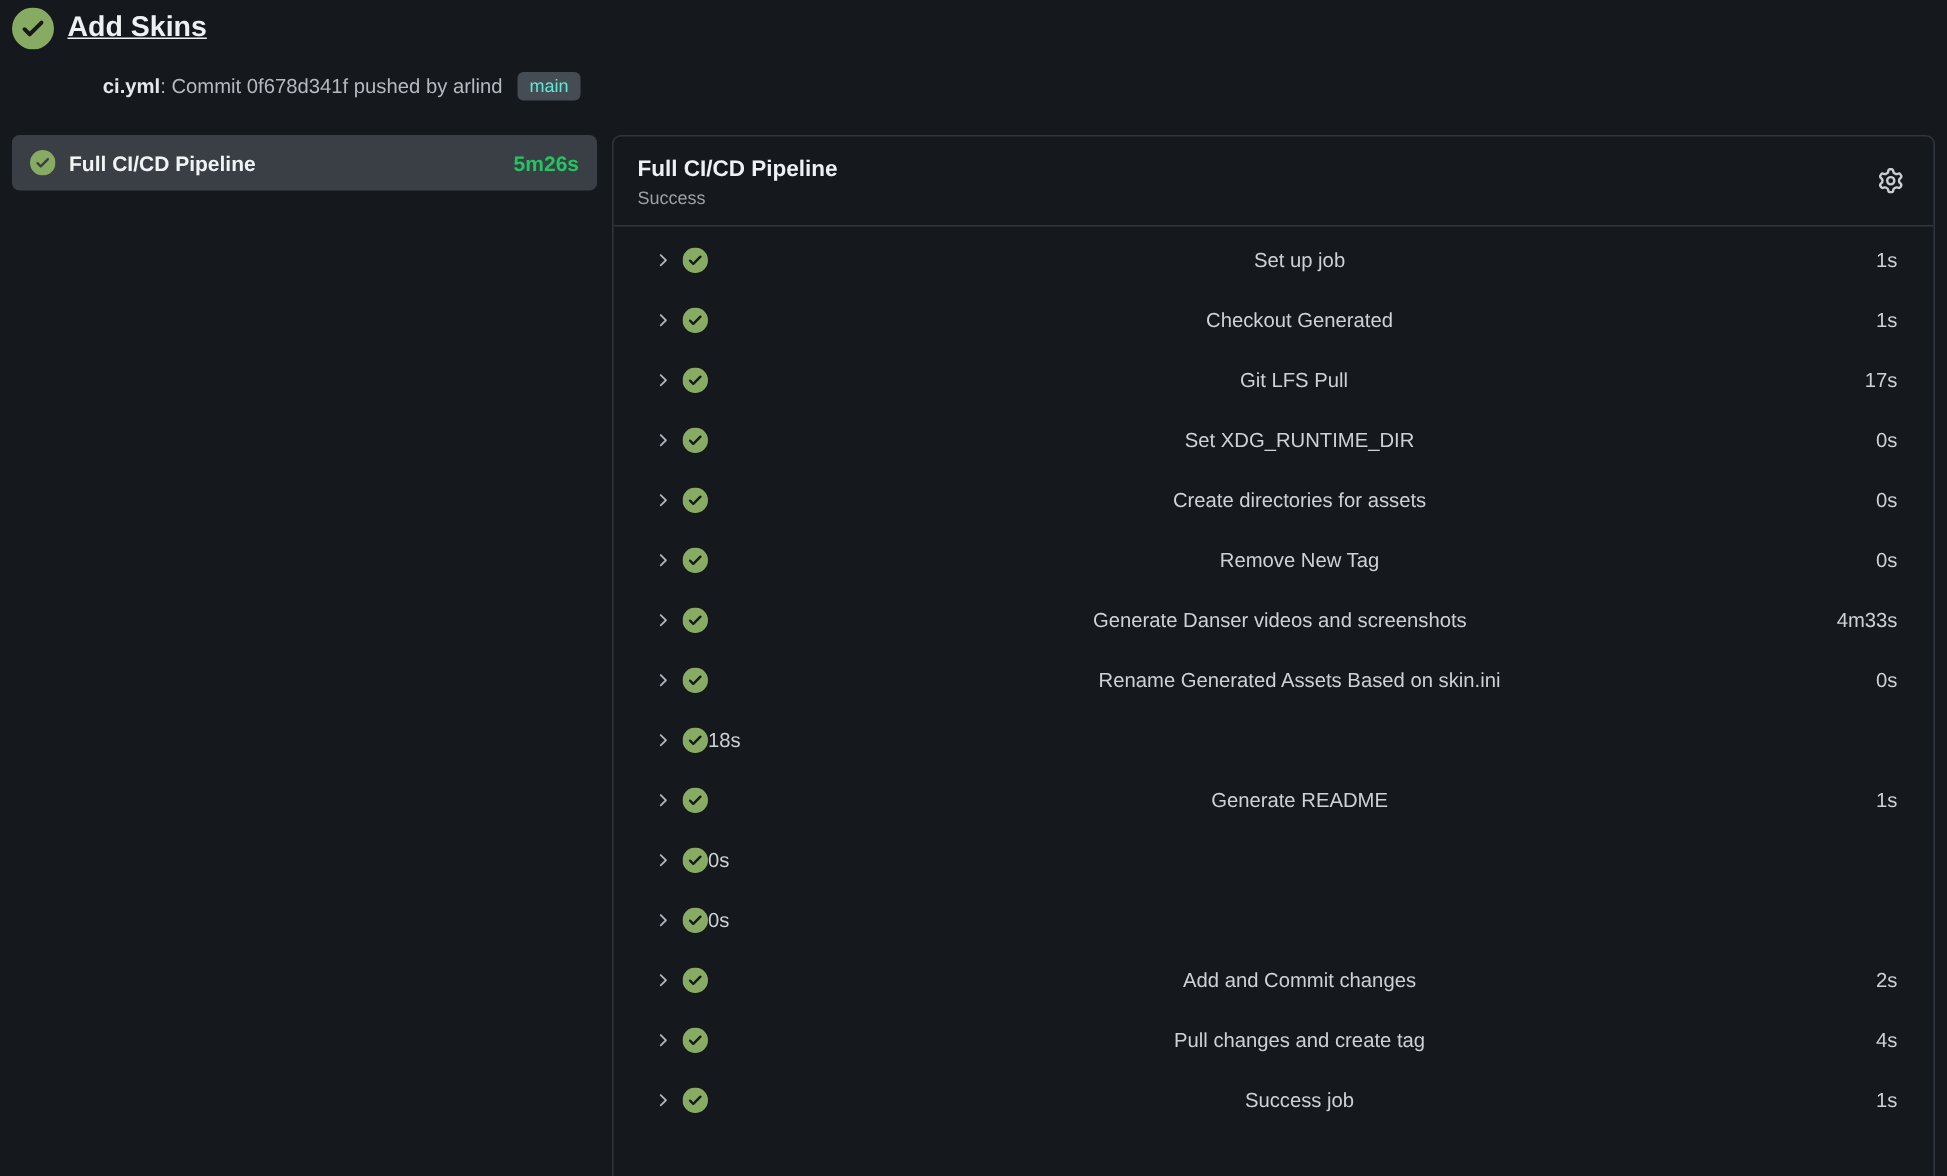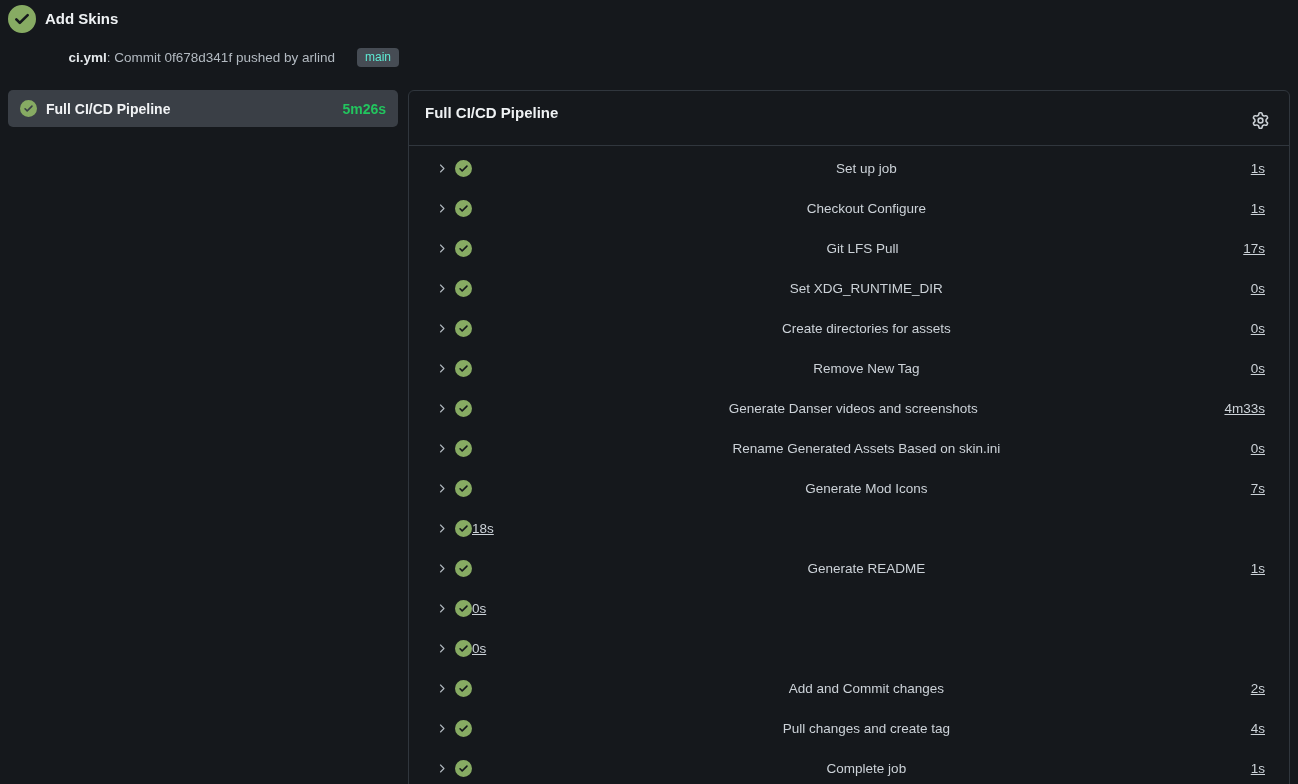--- a/index.html
+++ b/index.html
@@ -20,22 +20,22 @@
     background:var(--page-bg);
     font-family:"Liberation Sans", sans-serif;
     color:var(--text-main);
     overflow:hidden;
   }
   
   .run-header{padding:5px 10px 9px 8px;}
   .run-header-top{display:flex;align-items:center;gap:9px;}
   .status-icon{display:inline-flex;color:var(--green);flex-shrink:0;}
   .status-icon svg{display:block;}
-  .run-title{font-size:15px;font-weight:600;color:var(--text-bright);line-height:1.3;}
-  .run-subtitle{margin-left:38px;margin-top:2px;font-size:13.5px;color:var(--text-sub);display:flex;align-items:center;gap:22px;}
+  .run-title{font-size:19px;font-weight:600;color:var(--text-bright);line-height:1.3;text-decoration:underline;}
+  .run-subtitle{margin-left:38px;margin-top:2px;font-size:13.5px;color:var(--text-sub);display:flex;align-items:center;gap:10px;}
   .wf-file{font-weight:700;color:#e4e8eb;}
   .subtitle-text{white-space:pre;}
   .branch-badge{
     background:var(--badge-bg);color:#5eead4;border-radius:4px;
     padding:2px 8px 3px;font-size:12px;line-height:1.2;cursor:pointer;
   }
   
   .content{display:flex;gap:10px;padding:1px 8px 8px 8px;align-items:flex-start;}
   .sidebar{width:390px;flex-shrink:0;}
   .job-item{
@@ -64,21 +64,21 @@
   
   .steps{padding-top:2px;}
   .step-row{
     height:40px;display:flex;align-items:center;
     padding:0 24px 0 26px;cursor:pointer;font-size:13.5px;
   }
   .step-chevron{display:inline-flex;color:#aeb5bb;flex-shrink:0;}
   .step-check{display:inline-flex;color:var(--green);margin-left:7px;flex-shrink:0;}
   .step-check svg,.step-chevron svg{display:block;}
   .step-name{flex:1;margin-left:10px;color:var(--text-main);text-align:center;}
-  .step-duration{color:var(--text-main);text-decoration:underline;}
+  .step-duration{color:var(--text-main);}
 </style>
 </head>
 <body>
 
 <div class="run-header">
   <div class="run-header-top">
     <span class="status-icon">
       <svg width="28" height="28" viewBox="0 0 16 16" fill="currentColor" aria-hidden="true">
         <path fill-rule="evenodd" d="M8 16A8 8 0 1 1 8 0a8 8 0 0 1 0 16Zm3.78-9.72a.75.75 0 0 0-1.06-1.06L6.75 9.19 5.28 7.72a.75.75 0 0 0-1.06 1.06l2 2a.75.75 0 0 0 1.06 0l4.5-4.5Z"></path>
       </svg>
@@ -104,20 +104,21 @@
       </span>
       <span class="job-name">Full CI/CD Pipeline</span>
       <span class="job-duration">5m26s</span>
     </div>
   </div>
 
   <div class="panel">
     <div class="panel-header">
       <div class="panel-header-text">
         <div class="panel-title">Full CI/CD Pipeline</div>
+        <div class="panel-status">Success</div>
       </div>
       <button class="gear-button">
         <span>
           <svg width="17" height="17" viewBox="0 0 16 16" fill="currentColor" aria-hidden="true">
             <path d="M8 0a8.2 8.2 0 0 1 .701.031C9.444.095 9.99.645 10.16 1.29l.288 1.107c.018.066.079.158.212.224.231.114.454.243.668.386.123.082.233.09.299.071l1.103-.303c.644-.176 1.392.021 1.82.63.27.385.506.792.704 1.218.315.675.111 1.422-.364 1.891l-.814.806c-.049.048-.098.147-.088.294.016.257.016.515 0 .772-.01.147.038.246.088.294l.814.806c.475.469.679 1.216.364 1.891a7.977 7.977 0 0 1-.704 1.217c-.428.61-1.176.807-1.82.63l-1.102-.302c-.067-.019-.177-.011-.3.071a5.909 5.909 0 0 1-.668.386c-.133.066-.194.158-.211.224l-.29 1.106c-.168.646-.715 1.196-1.458 1.26a8.006 8.006 0 0 1-1.402 0c-.743-.064-1.289-.614-1.458-1.26l-.289-1.106c-.018-.066-.079-.158-.212-.224a5.738 5.738 0 0 1-.668-.386c-.123-.082-.233-.09-.299-.071l-1.103.303c-.644.176-1.392-.021-1.82-.63a8.12 8.12 0 0 1-.704-1.218c-.315-.675-.111-1.422.363-1.891l.815-.806c.05-.048.098-.147.088-.294a6.214 6.214 0 0 1 0-.772c.01-.147-.038-.246-.088-.294l-.815-.806C.635 6.045.431 5.298.746 4.623a7.92 7.92 0 0 1 .704-1.217c.428-.61 1.176-.807 1.82-.63l1.102.302c.067.019.177.011.3-.071.214-.143.437-.272.668-.386.133-.066.194-.158.211-.224l.29-1.106C6.009.645 6.556.095 7.299.03 7.53.01 7.764 0 8 0Zm-.571 1.525c-.036.003-.108.036-.137.146l-.289 1.105c-.147.561-.549.967-.998 1.189-.173.086-.34.183-.5.29-.417.278-.97.423-1.529.27l-1.103-.303c-.109-.03-.175.016-.195.045-.22.312-.412.644-.573.99-.014.031-.021.11.059.19l.815.806c.411.406.562.957.53 1.456a4.709 4.709 0 0 0 0 .582c.032.499-.119 1.05-.53 1.456l-.815.806c-.081.08-.073.159-.059.19.162.346.353.677.573.989.02.03.085.076.195.046l1.102-.303c.56-.153 1.113-.008 1.53.27.161.107.328.204.501.29.447.222.85.629.997 1.189l.289 1.105c.029.109.101.143.137.146a6.6 6.6 0 0 0 1.142 0c.036-.003.108-.036.137-.146l.289-1.105c.147-.561.549-.967.998-1.189.173-.086.34-.183.5-.29.417-.278.97-.423 1.529-.27l1.103.303c.109.029.175-.016.195-.045.22-.313.411-.644.573-.99.014-.031.021-.11-.059-.19l-.815-.806c-.411-.406-.562-.957-.53-1.456a4.709 4.709 0 0 0 0-.582c-.032-.499.119-1.05.53-1.456l.815-.806c.081-.08.073-.159.059-.19a6.464 6.464 0 0 0-.573-.989c-.02-.03-.085-.076-.195-.046l-1.102.303c-.56.153-1.113.008-1.53-.27a4.44 4.44 0 0 0-.501-.29c-.447-.222-.85-.629-.997-1.189l-.289-1.105c-.029-.11-.101-.143-.137-.146a6.6 6.6 0 0 0-1.142 0ZM11 8a3 3 0 1 1-6 0 3 3 0 0 1 6 0ZM9.5 8a1.5 1.5 0 1 0-3.001.001A1.5 1.5 0 0 0 9.5 8Z"></path>
           </svg>
         </span>
       </button>
     </div>
 
@@ -141,21 +142,21 @@
     <span class="step-chevron">
       <svg width="13" height="13" viewBox="0 0 16 16" fill="currentColor" aria-hidden="true">
         <path d="M6.22 3.22a.75.75 0 0 1 1.06 0l4.25 4.25a.75.75 0 0 1 0 1.06l-4.25 4.25a.75.75 0 0 1-1.06-1.06L9.94 8 6.22 4.28a.75.75 0 0 1 0-1.06Z"></path>
       </svg>
     </span>
     <span class="step-check">
       <svg width="17" height="17" viewBox="0 0 16 16" fill="currentColor" aria-hidden="true">
         <path fill-rule="evenodd" d="M8 16A8 8 0 1 1 8 0a8 8 0 0 1 0 16Zm3.78-9.72a.75.75 0 0 0-1.06-1.06L6.75 9.19 5.28 7.72a.75.75 0 0 0-1.06 1.06l2 2a.75.75 0 0 0 1.06 0l4.5-4.5Z"></path>
       </svg>
     </span>
-    <span class="step-name">Checkout Configure</span>
+    <span class="step-name">Checkout Generated</span>
     <span class="step-duration">1s</span>
   </div>
 
   <div class="step-row">
     <span class="step-chevron">
       <svg width="13" height="13" viewBox="0 0 16 16" fill="currentColor" aria-hidden="true">
         <path d="M6.22 3.22a.75.75 0 0 1 1.06 0l4.25 4.25a.75.75 0 0 1 0 1.06l-4.25 4.25a.75.75 0 0 1-1.06-1.06L9.94 8 6.22 4.28a.75.75 0 0 1 0-1.06Z"></path>
       </svg>
     </span>
     <span class="step-check">
@@ -235,34 +236,20 @@
     </span>
     <span class="step-check">
       <svg width="17" height="17" viewBox="0 0 16 16" fill="currentColor" aria-hidden="true">
         <path fill-rule="evenodd" d="M8 16A8 8 0 1 1 8 0a8 8 0 0 1 0 16Zm3.78-9.72a.75.75 0 0 0-1.06-1.06L6.75 9.19 5.28 7.72a.75.75 0 0 0-1.06 1.06l2 2a.75.75 0 0 0 1.06 0l4.5-4.5Z"></path>
       </svg>
     </span>
     <span class="step-name">Rename Generated Assets Based on skin.ini</span>
     <span class="step-duration">0s</span>
   </div>
 
-  <div class="step-row">
-    <span class="step-chevron">
-      <svg width="13" height="13" viewBox="0 0 16 16" fill="currentColor" aria-hidden="true">
-        <path d="M6.22 3.22a.75.75 0 0 1 1.06 0l4.25 4.25a.75.75 0 0 1 0 1.06l-4.25 4.25a.75.75 0 0 1-1.06-1.06L9.94 8 6.22 4.28a.75.75 0 0 1 0-1.06Z"></path>
-      </svg>
-    </span>
-    <span class="step-check">
-      <svg width="17" height="17" viewBox="0 0 16 16" fill="currentColor" aria-hidden="true">
-        <path fill-rule="evenodd" d="M8 16A8 8 0 1 1 8 0a8 8 0 0 1 0 16Zm3.78-9.72a.75.75 0 0 0-1.06-1.06L6.75 9.19 5.28 7.72a.75.75 0 0 0-1.06 1.06l2 2a.75.75 0 0 0 1.06 0l4.5-4.5Z"></path>
-      </svg>
-    </span>
-    <span class="step-name">Generate Mod Icons</span>
-    <span class="step-duration">7s</span>
-  </div>
 
   <div class="step-row">
     <span class="step-chevron">
       <svg width="13" height="13" viewBox="0 0 16 16" fill="currentColor" aria-hidden="true">
         <path d="M6.22 3.22a.75.75 0 0 1 1.06 0l4.25 4.25a.75.75 0 0 1 0 1.06l-4.25 4.25a.75.75 0 0 1-1.06-1.06L9.94 8 6.22 4.28a.75.75 0 0 1 0-1.06Z"></path>
       </svg>
     </span>
     <span class="step-check">
       <svg width="17" height="17" viewBox="0 0 16 16" fill="currentColor" aria-hidden="true">
         <path fill-rule="evenodd" d="M8 16A8 8 0 1 1 8 0a8 8 0 0 1 0 16Zm3.78-9.72a.75.75 0 0 0-1.06-1.06L6.75 9.19 5.28 7.72a.75.75 0 0 0-1.06 1.06l2 2a.75.75 0 0 0 1.06 0l4.5-4.5Z"></path>
@@ -348,18 +335,18 @@
     <span class="step-chevron">
       <svg width="13" height="13" viewBox="0 0 16 16" fill="currentColor" aria-hidden="true">
         <path d="M6.22 3.22a.75.75 0 0 1 1.06 0l4.25 4.25a.75.75 0 0 1 0 1.06l-4.25 4.25a.75.75 0 0 1-1.06-1.06L9.94 8 6.22 4.28a.75.75 0 0 1 0-1.06Z"></path>
       </svg>
     </span>
     <span class="step-check">
       <svg width="17" height="17" viewBox="0 0 16 16" fill="currentColor" aria-hidden="true">
         <path fill-rule="evenodd" d="M8 16A8 8 0 1 1 8 0a8 8 0 0 1 0 16Zm3.78-9.72a.75.75 0 0 0-1.06-1.06L6.75 9.19 5.28 7.72a.75.75 0 0 0-1.06 1.06l2 2a.75.75 0 0 0 1.06 0l4.5-4.5Z"></path>
       </svg>
     </span>
-    <span class="step-name">Complete job</span>
+    <span class="step-name">Success job</span>
     <span class="step-duration">1s</span>
   </div>
 </div>
   </div>
 </div>
 
 </body></html>

